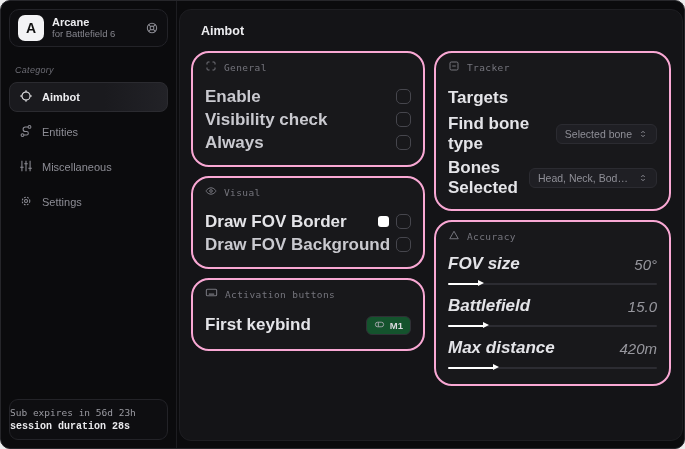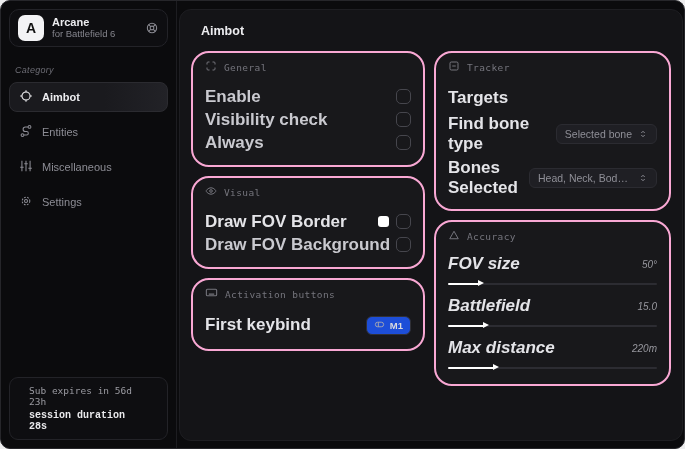--- a/index.html
+++ b/index.html
@@ -21,52 +21,52 @@
   .app-name { color:#ececef; font-size:11px; font-weight:bold; }
   .app-sub { color:#85858d; font-size:9.5px; }
   .app-action { color:#8a8a92; display:flex; }
   .cat-label { color:#6c6c74; font-size:9px; margin:10px 0 7px 14px; letter-spacing:.3px;font-style:italic; }
   .nav { padding:0 8px; display:flex; flex-direction:column; gap:5px; }
   .nav-item { display:flex; align-items:center; gap:9px; padding:6px 9px; border-radius:8px;
     color:#8d8d95; font-size:11px; border:1px solid transparent; cursor:pointer; }
   .nav-item.active { background:linear-gradient(90deg,#1a1a1e 60%, #222227); border-color:#2b2b30; color:#ededf0; font-weight:bold; }
   .nav-item svg { flex:0 0 auto; }
   .spacer { flex:1; }
-  .sub-card { margin:8px; padding:7px 19px; border:1px solid #232328; border-radius:9px; background:#0e0e11; }
+  .sub-card { margin:8px; padding:7px 0; border:1px solid #232328; border-radius:9px; background:#0e0e11; }
   .sub-line1 { font-family:"DejaVu Sans Mono", monospace; font-size:9.5px; color:#9b9ba2; margin-bottom:3px; }
   .sub-line2 { font-size:10px; color:#e9e9ec; font-weight:bold;font-family:Liberation Mono, monospace; }
   
   .main-wrap { flex:1; padding:8px 7px 7px 2px; }
   .panel { width:100%; height:100%; background:#141417; border:1px solid #1e1e22; border-radius:12px; padding:12px 10px; }
   .page-title { color:#ededf0; font-size:12.5px; font-weight:bold; margin:2px 0 13px 11px; }
   .cols { display:flex; gap:9px; padding:0 1px; }
   .col-left { width:234px; flex:0 0 234px; }
   .col-right { width:237px; flex:0 0 237px; }
   .card { background:#18181b; border:2px solid #f9a8d4; border-radius:18px; padding:3px 12px 11px; margin-bottom:9px; }
   .sec-head { display:flex; align-items:center; gap:7px; color:#75757d; margin:2px 0 9px; }
   .sec-title { font-family:"DejaVu Sans Mono", monospace; font-size:9.5px; letter-spacing:.4px; }
   .row { display:flex; align-items:center; justify-content:space-between; min-height:23px; }
   .row-label { color:#c9c9cf; font-size:17px; font-weight:600; }
   .row-label.bright { color:#e4e4e8; }
   .checkbox { width:15px; height:15px; border:1.6px solid #46464d; border-radius:5px; background:transparent; cursor:pointer; }
   .ctrl-group { display:flex; align-items:center; gap:7px; }
   .swatch { width:11px; height:11px; border-radius:3px; cursor:pointer; }
-  .keybind { display:flex; align-items:center; gap:5px; background:#1d4ed8; border:1px solid #303036;
+  .keybind { display:flex; align-items:center; gap:5px; background:#14532d; border:1px solid #303036;
     border-radius:6px; padding:2px 7px; color:#d9d9dd; font-size:9.5px; font-weight:bold; cursor:pointer; }
   .keybind svg { color:#a8a8af; }
   .select-btn { display:flex; align-items:center; gap:6px; background:#1f1f24; border:1px solid #2b2b31;
     border-radius:6px; padding:3px 8px; color:#8f8f97; font-size:10.5px; cursor:pointer; max-width:158px; }
   .select-btn .val { white-space:nowrap; overflow:hidden; text-overflow:ellipsis; }
   .select-btn svg { flex:0 0 auto; color:#8f8f97; }
   .tracker-rows { display:flex; flex-direction:column; gap:4px; }
   .tracker-rows .row { min-height:25px; }
   .slider-group { margin-bottom:9px;font-style:italic; }
   .slider-group:last-child { margin-bottom:2px; }
   .slider-head { display:flex; justify-content:space-between; align-items:center; margin-bottom:6px; }
-  .slider-value { color:#97979e; font-size:10px; }
+  .slider-value { color:#97979e; font-size:15px; }
   .slider-track { position:relative; height:7px; cursor:pointer; }
   .slider-track::before { content:""; position:absolute; left:0; right:0; top:3px; height:1.5px; background:#2c2c32; border-radius:2px; }
   .slider-fill { position:absolute; left:0; top:2.5px; height:2.5px; background:#ffffff; border-radius:2px; }
   .slider-thumb { position:absolute; right:-5px; top:-2.25px; width:0; height:0;
     border-left:6px solid #ffffff; border-top:3.75px solid transparent; border-bottom:3.75px solid transparent; }
 </style>
 </head>
 <body>
 
 <div class="window">
@@ -298,21 +298,21 @@
               <div class="slider-track">
                 <div class="slider-fill" style="width: 17%;">
                   <div class="slider-thumb"></div>
                 </div>
               </div>
             </div>
 
             <div class="slider-group">
               <div class="slider-head">
                 <span class="row-label bright">Max distance</span>
-                <span class="slider-value">220m</span>
+                <span class="slider-value">420m</span>
               </div>
               <div class="slider-track">
                 <div class="slider-fill" style="width: 22%;">
                   <div class="slider-thumb"></div>
                 </div>
               </div>
             </div>
           </div>
 
         </div>

